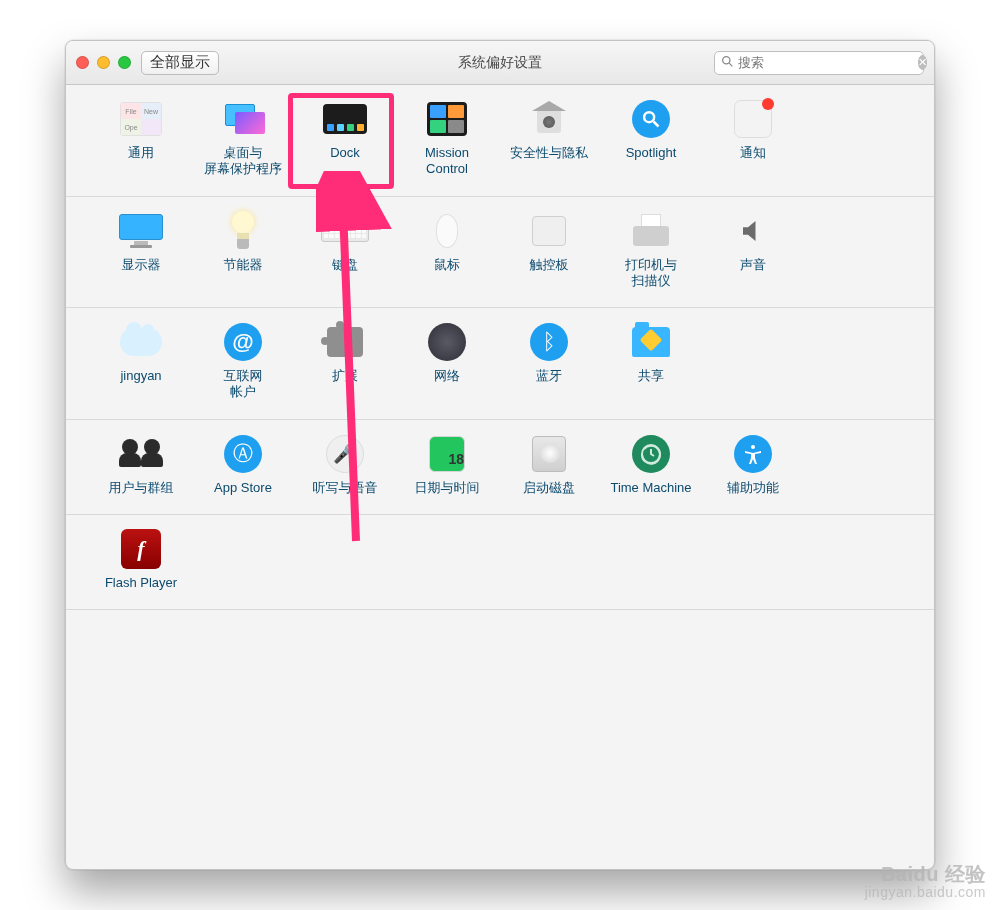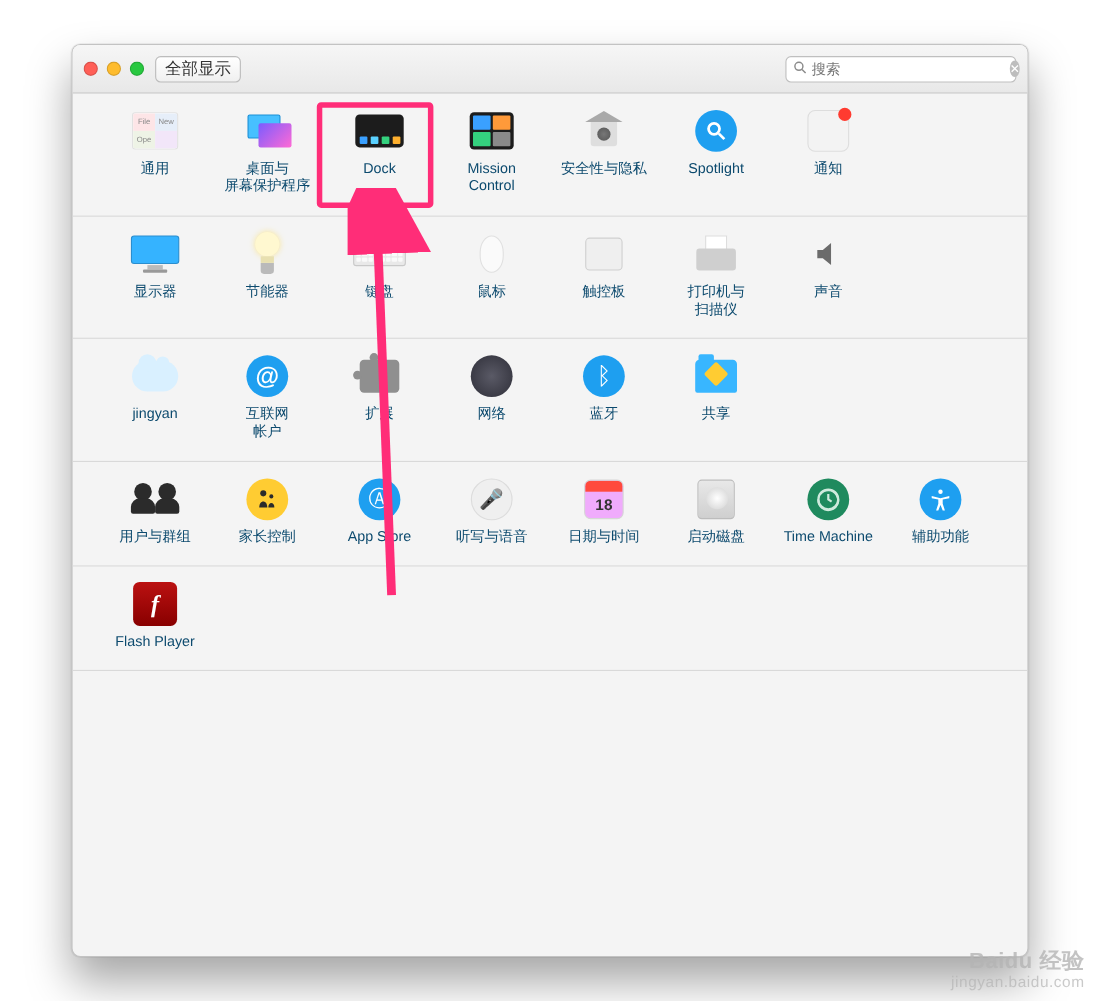--- a/index.html
+++ b/index.html
@@ -93,21 +93,21 @@
   .ic-share::before{content:"";position:absolute;top:-5px;left:3px;width:14px;height:7px;background:#38b6ff;border-radius:2px 2px 0 0;}
   .ic-share .sign{position:absolute;top:5px;left:11px;width:16px;height:16px;background:#ffcc32;border-radius:2px;transform:rotate(45deg);}
   .ic-users { width:42px; height:30px; position:relative; }
   .ic-users .p{position:absolute;width:16px;height:16px;background:#2b2b2b;border-radius:50%;}
   .ic-users .b{position:absolute;width:22px;height:14px;background:#2b2b2b;border-radius:8px 8px 2px 2px;}
   .ic-users .p1{left:2px;top:0;} .ic-users .b1{left:-1px;top:14px;}
   .ic-users .p2{right:2px;top:0;} .ic-users .b2{right:-1px;top:14px;}
   .ic-parent { width:38px; height:38px; border-radius:50%; background:#ffcc32; display:flex; align-items:center; justify-content:center; }
   .ic-appstore { width:38px; height:38px; border-radius:50%; background:#1e9ff0; color:#fff; display:flex; align-items:center; justify-content:center; font-size:20px; }
   .ic-mic { width:38px; height:38px; border-radius:50%; background:#efefef; border:1px solid #dcdcdc; display:flex; align-items:center; justify-content:center; color:#5a5a5a; font-size:18px; }
-  .ic-date { width:36px; height:36px; background:#f0abfc; border:1px solid #d6d6d6; border-radius:6px; display:flex; flex-direction:column; overflow:hidden; }
+  .ic-date { width:36px; height:36px; background:#22c55e; border:1px solid #d6d6d6; border-radius:6px; display:flex; flex-direction:column; overflow:hidden;align-items:flex-end; }
   .ic-date .top{height:10px;background:#ff4a3d;}
   .ic-date .num{flex:1;display:flex;align-items:center;justify-content:center;font-size:14px;color:#333;font-weight:600;}
   .ic-disk { width:34px; height:36px; background:linear-gradient(#e8e8e8,#cfcfcf); border:1px solid #bcbcbc; border-radius:4px; position:relative; }
   .ic-disk::after{content:"";position:absolute;top:6px;left:7px;width:20px;height:20px;border-radius:50%;background:radial-gradient(#fff,#d0d0d0);}
   .ic-tm { width:38px; height:38px; border-radius:50%; background:#1f8a5e; display:flex; align-items:center; justify-content:center; }
   .ic-tm svg{stroke:#cfeadd;fill:none;}
   .ic-access { width:38px; height:38px; border-radius:50%; background:#1e9ff0; display:flex; align-items:center; justify-content:center; color:#fff; }
   .ic-flash { width:40px; height:40px; background:linear-gradient(#b11,#800); border-radius:6px; display:flex; align-items:center; justify-content:center; color:#fff; font-family:Georgia,serif; font-style:italic; font-size:22px; font-weight:700; }
   
   .wm { position:absolute; right:14px; bottom:10px; color:rgba(180,180,180,0.8); font-size:20px; font-weight:600; letter-spacing:.5px; text-align:right; line-height:1.1;}
@@ -120,20 +120,21 @@
 
   <div class="titlebar">
     <div class="traffic">
       <div class="tl red"></div>
       <div class="tl yel"></div>
       <div class="tl grn"></div>
     </div>
     <button class="showall">
       <span>全部显示</span>
     </button>
+    <div class="title">系统偏好设置</div>
     <div class="search">
       <span class="mag">
         <svg width="13" height="13" viewBox="0 0 16 16">
             <circle cx="6.5" cy="6.5" r="4.5" fill="none" stroke="#8a8a8a" stroke-width="1.6"></circle>
             <line x1="10" y1="10" x2="14" y2="14" stroke="#8a8a8a" stroke-width="1.6"></line>
           </svg>
       </span>
       <input placeholder="搜索" style="">
       <span class="clear">✕</span>
     </div>
@@ -349,33 +350,20 @@
             <div class="p p1"></div>
             <div class="b b1"></div>
             <div class="p p2"></div>
             <div class="b b2"></div>
           </div>
         </div>
       <div class="lbl">用户与群组</div>
     </div>
     <div class="item">
       <div class="ic">
-          <div class="ic-parent">
-            <svg width="22" height="22" viewBox="0 0 24 24">
-              <circle cx="8" cy="6" r="3" fill="#2b2b2b"></circle>
-              <circle cx="16" cy="9" r="2" fill="#2b2b2b"></circle>
-              <path d="M4 20c0-4 2-6 4-6s4 2 4 6" fill="#2b2b2b"></path>
-              <path d="M13 20c0-3 1.3-4.5 3-4.5s3 1.5 3 4.5" fill="#2b2b2b"></path>
-            </svg>
-          </div>
-        </div>
-      <div class="lbl">家长控制</div>
-    </div>
-    <div class="item">
-      <div class="ic">
           <div class="ic-appstore">Ⓐ</div>
         </div>
       <div class="lbl">App Store</div>
     </div>
     <div class="item">
       <div class="ic">
           <div class="ic-mic">🎤</div>
         </div>
       <div class="lbl">听写与语音</div>
     </div>

